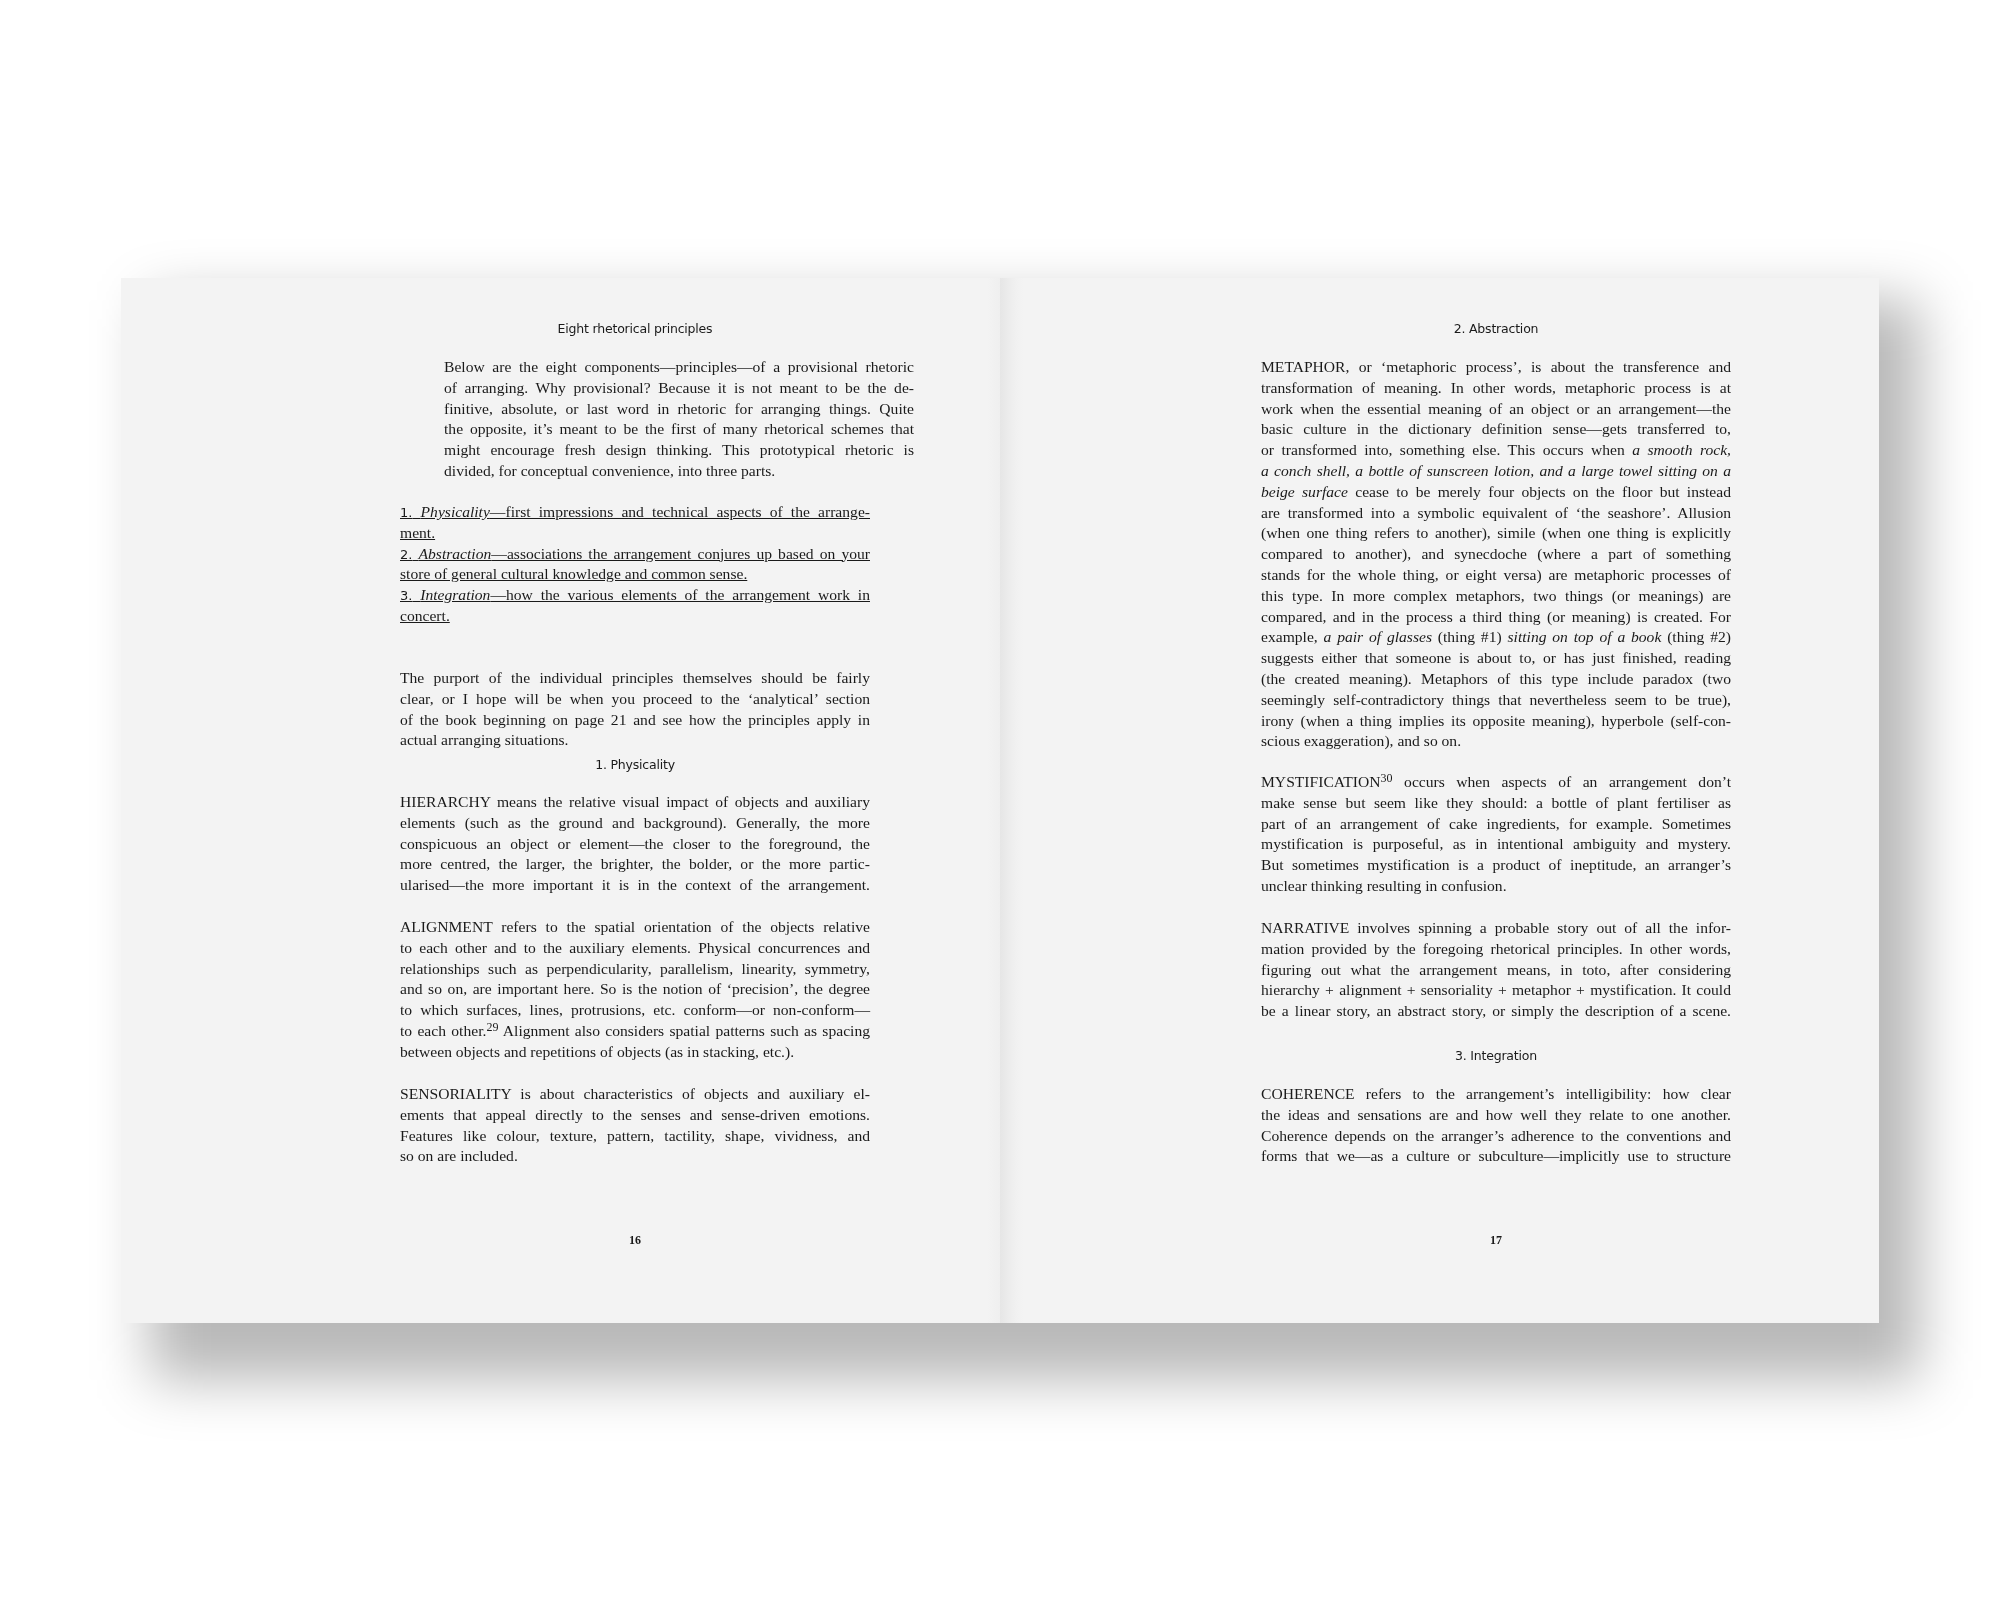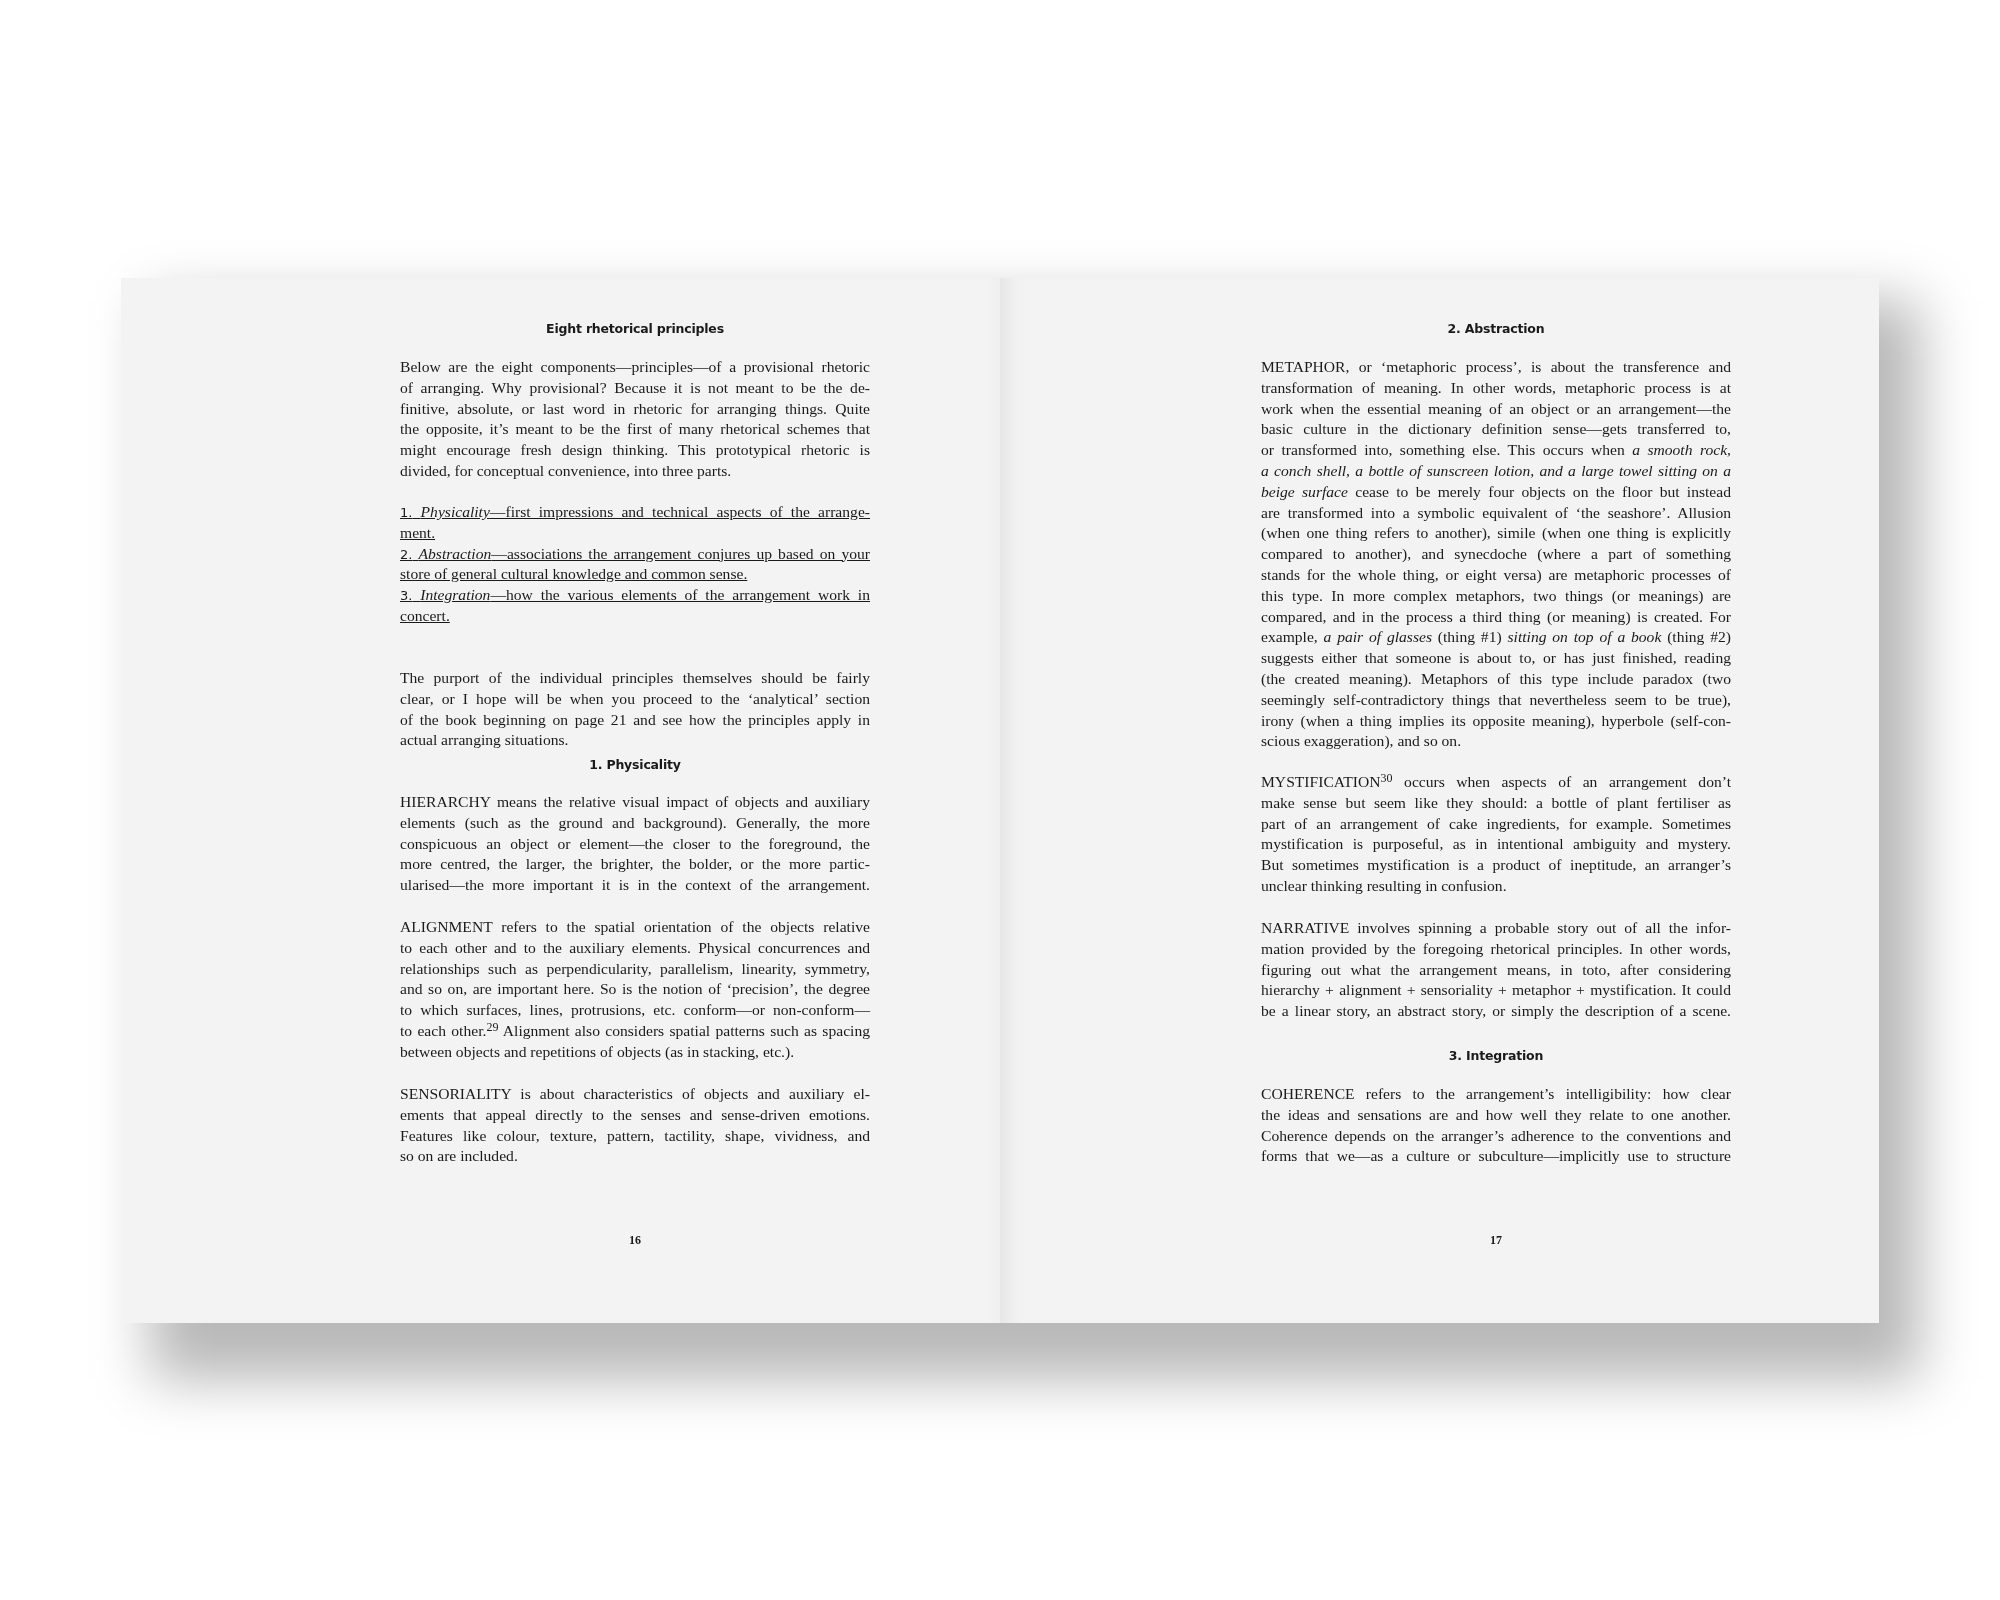--- a/index.html
+++ b/index.html
@@ -31,21 +31,21 @@
     background: linear-gradient(to right, #f3f3f3 0%, #efefef 100%);
   }
   .col {
     position: absolute; top: 0; width: 470px;
   }
   .page.left .col { left: 279px; }
   .page.right .col { left: 261px; }
   .heading {
     position: absolute; left: 0; width: 470px; text-align: center;
     font-family: "DejaVu Sans", "Liberation Sans", sans-serif;
-    font-size: 12.5px; font-weight: bold; letter-spacing: -0.2px; color: #1a1a1a;
+    font-size: 12.5px; font-weight: normal; letter-spacing: -0.2px; color: #1a1a1a;
   }
   .para {
     position: absolute; left: 0; width: 470px;
     font-size: 15.6px; line-height: 20.8px;
   }
   .line {
     display: block; height: 20.8px; white-space: nowrap;
     text-align: justify; text-align-last: justify;
   }
   .line.last { text-align-last: left; }
@@ -63,21 +63,21 @@
 
 <div class="shadow"></div>
 
 <div class="spread">
 
   <div class="page left">
     <div class="col">
 
       <div class="heading" style="top:43px;">Eight rhetorical principles</div>
 
-      <div class="para" style="top:79px;">
+      <div class="para" style="top:79px;margin-left:44px;">
         <span class="line">Below are the eight components—principles—of a provisional rhetoric</span>
         <span class="line">of arranging. Why provisional? Because it is not meant to be the de-</span>
         <span class="line">finitive, absolute, or last word in rhetoric for arranging things. Quite</span>
         <span class="line">the opposite, it’s meant to be the first of many rhetorical schemes that</span>
         <span class="line">might encourage fresh design thinking. This prototypical rhetoric is</span>
         <span class="line last">divided, for conceptual convenience, into three parts.</span>
       </div>
 
       <div class="para" style="top:224px;text-decoration:underline;">
         <span class="line"><span class="num">1.</span> <i>Physicality</i><span>—first impressions and technical aspects of the arrange-</span></span>

